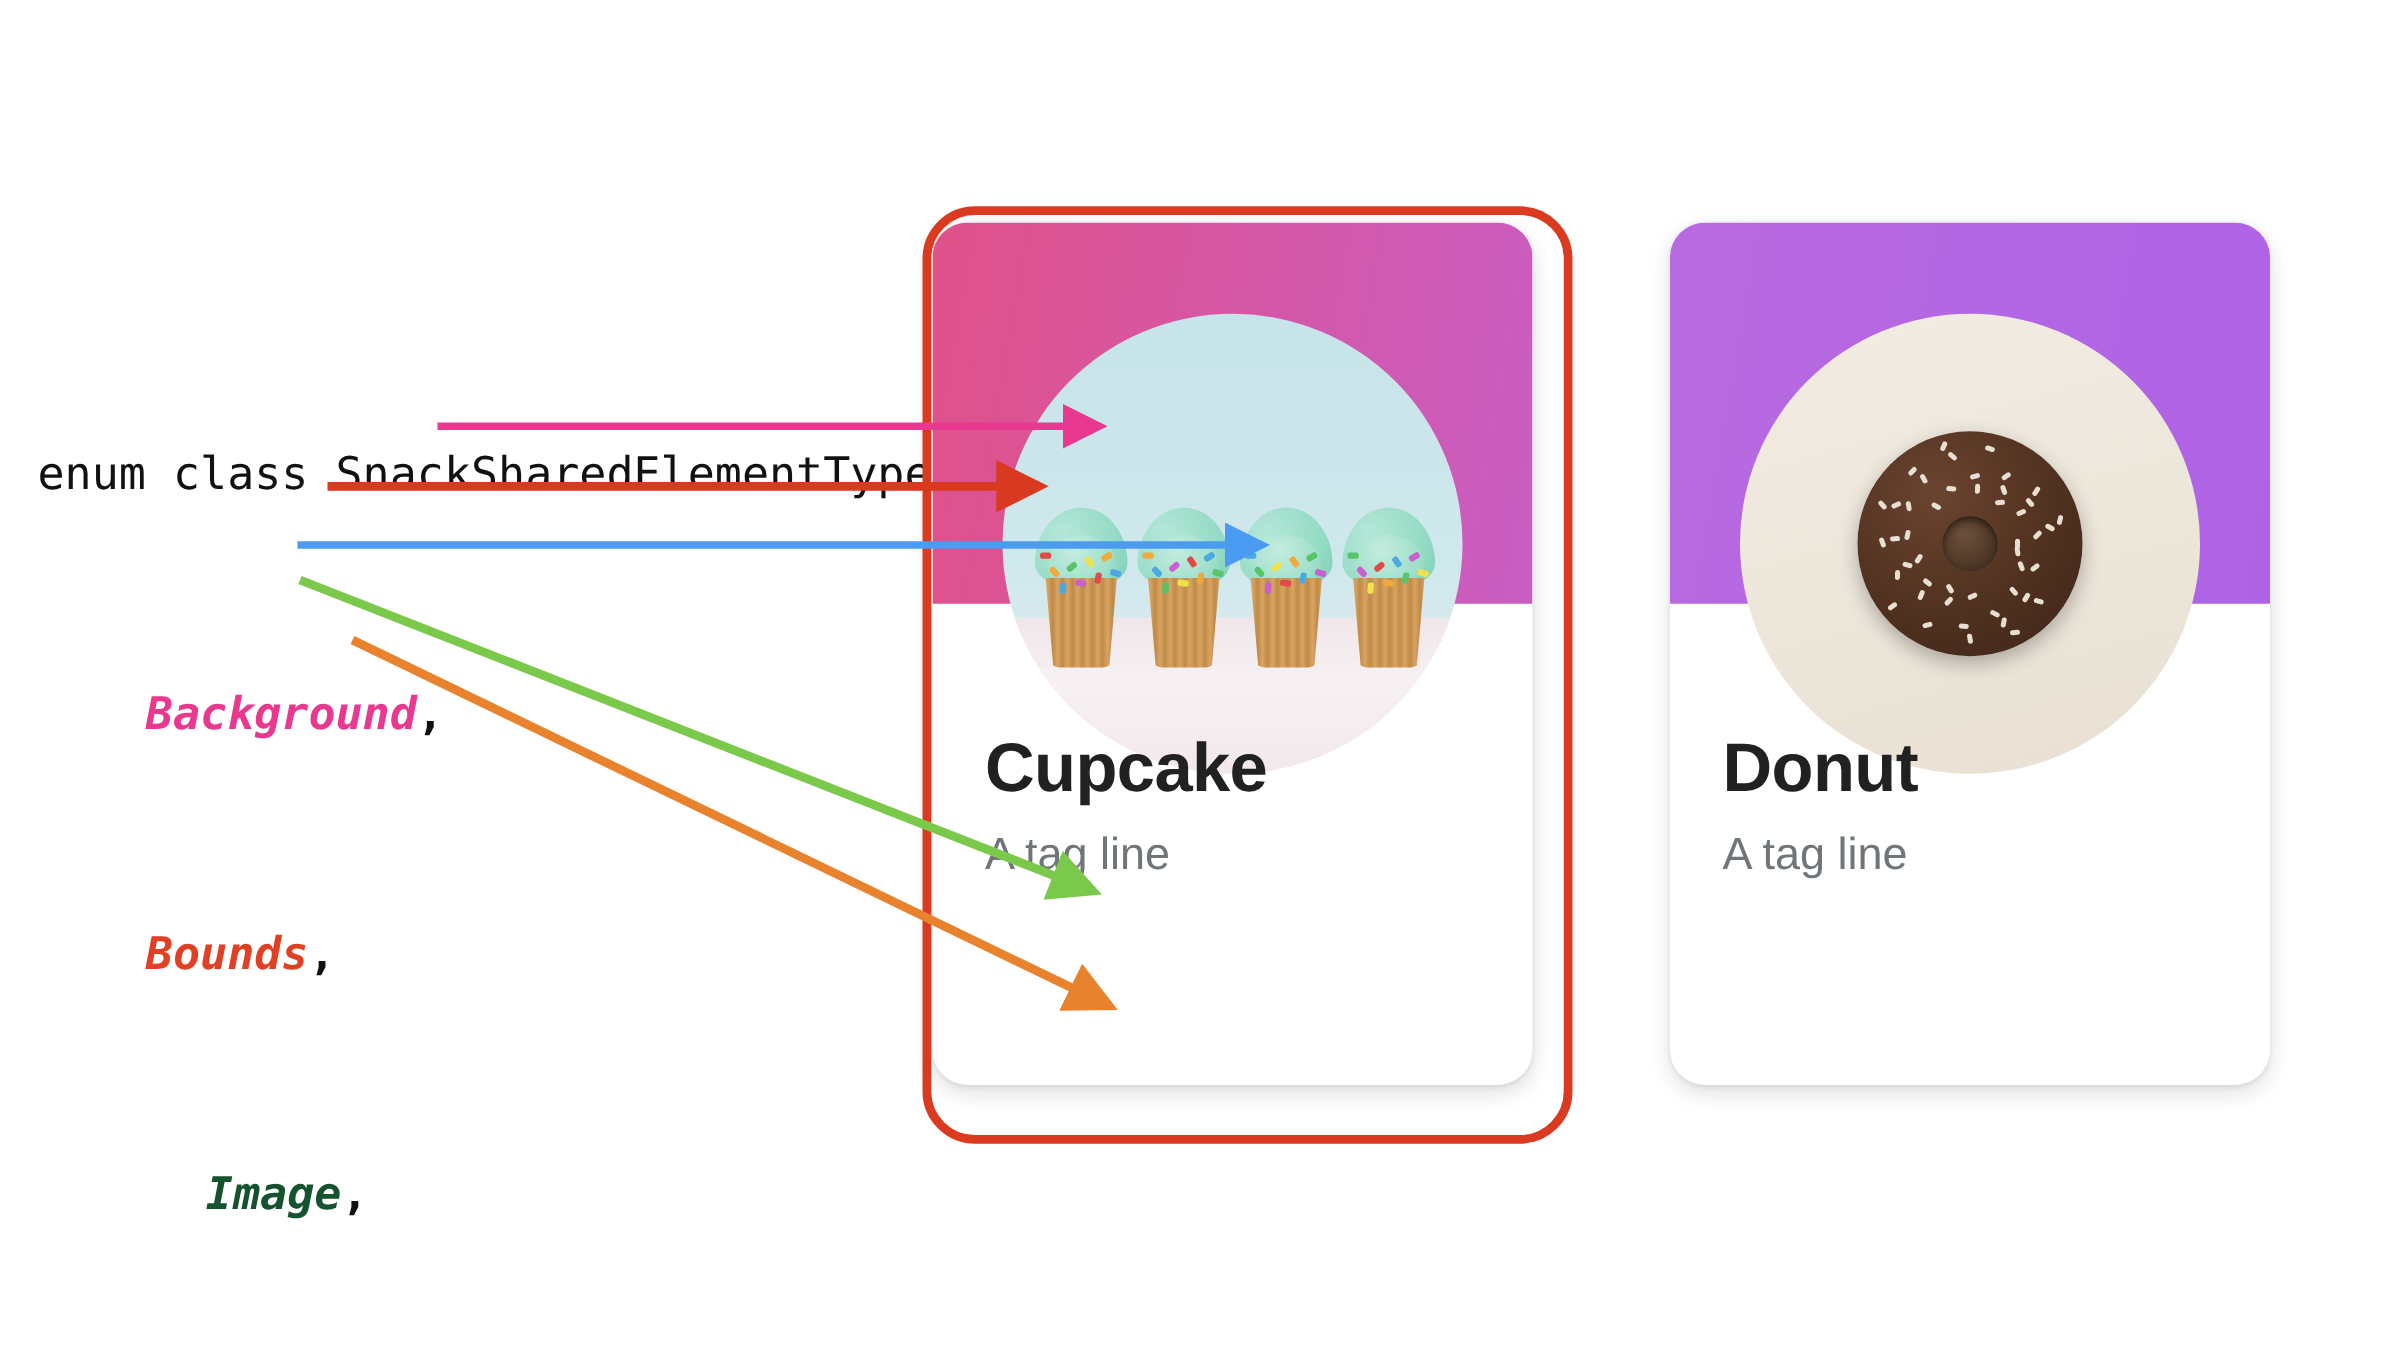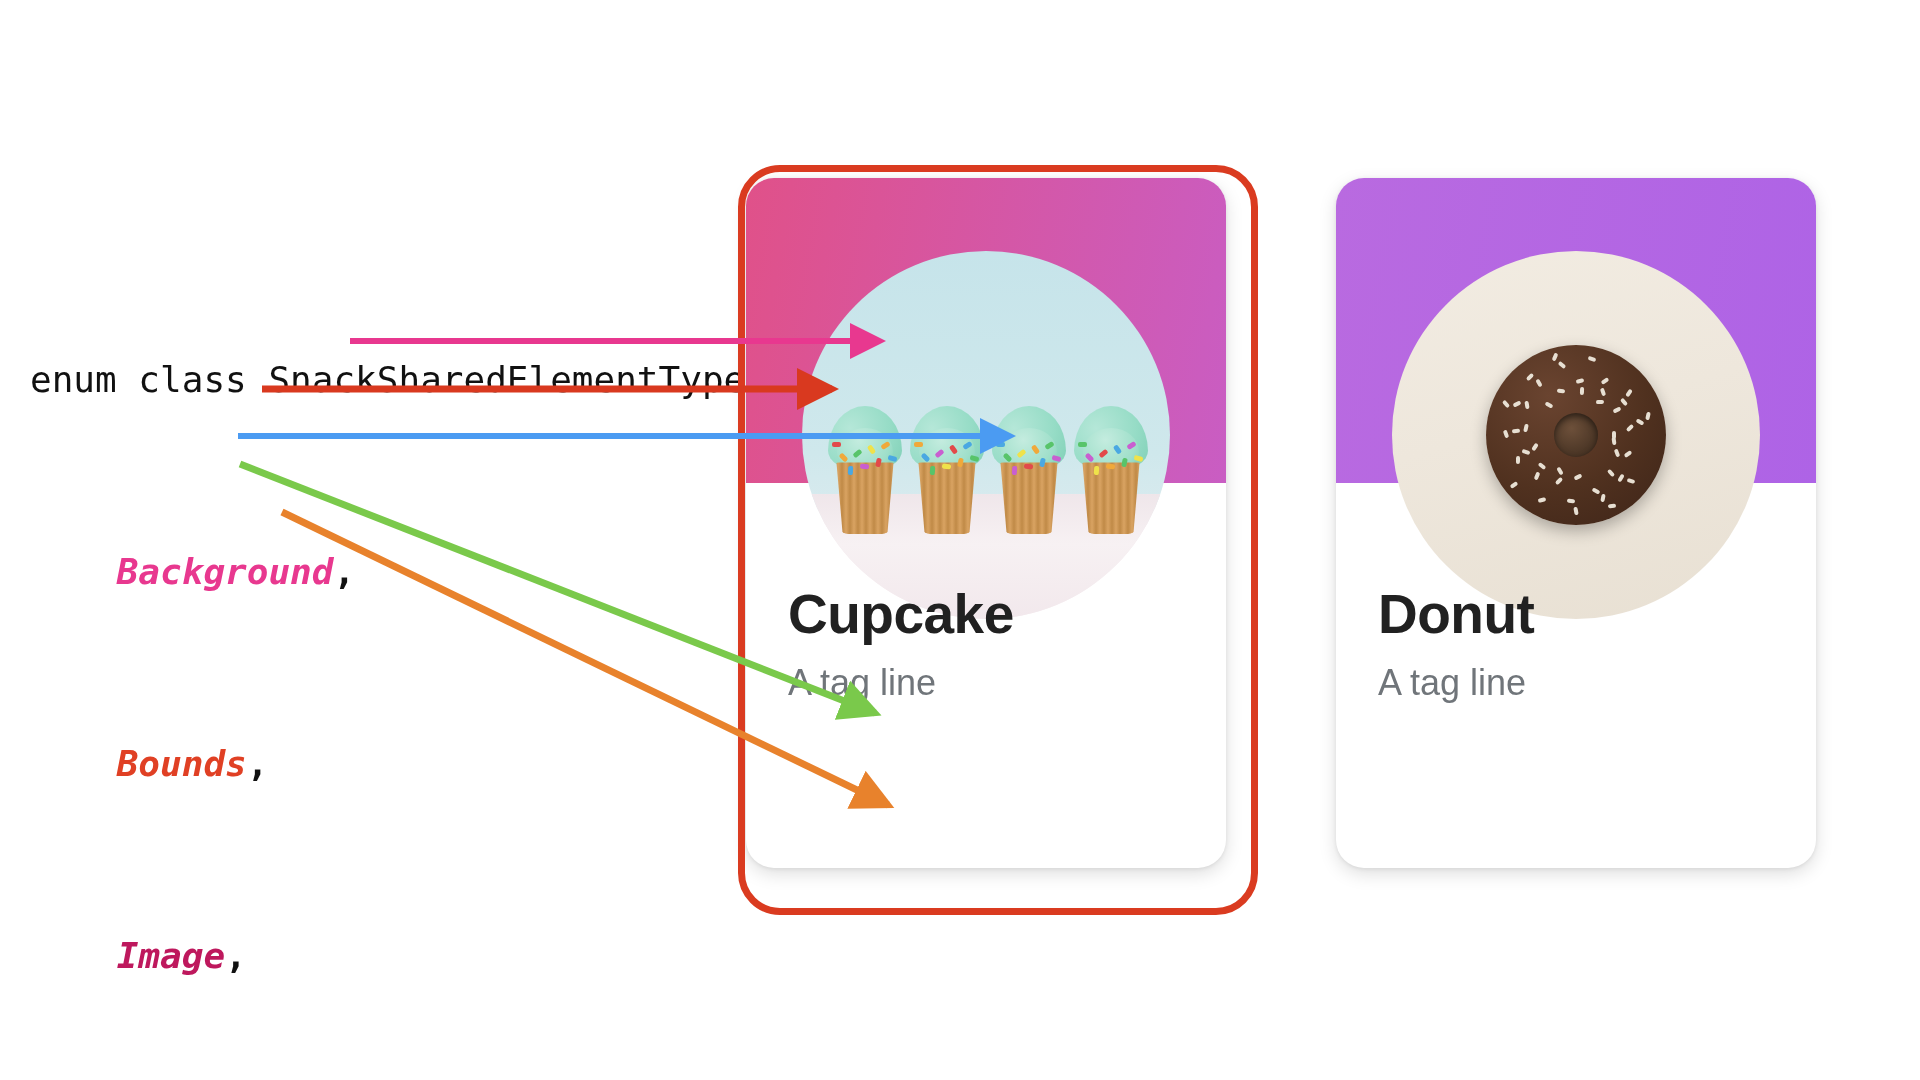--- a/index.html
+++ b/index.html
@@ -211,21 +211,21 @@
 
 <div id="stage">
 
   <div class="code-block">
     <div class="code-line"><span class="kw">enum class SnackSharedElementType {</span></div>
 
     <div class="code-line"><span class="indent"></span><span class="enum-name" id="m0" style="color: rgb(232, 56, 143);">Background</span><span class="punct">,</span></div>
 
     <div class="code-line"><span class="indent"></span><span class="enum-name" id="m1" style="color: rgb(224, 64, 36);">Bounds</span><span class="punct">,</span></div>
 
-    <div class="code-line"><span class="indent"></span><span class="enum-name" id="m2" style="color: #be185d;">Image</span><span class="punct">,</span></div>
+    <div class="code-line"><span class="indent"></span><span class="enum-name" id="m2" style="color: #14532d; margin-left: 48px;">Image</span><span class="punct">,</span></div>
 
     
 
     
 
     
 
     
   </div>
 

